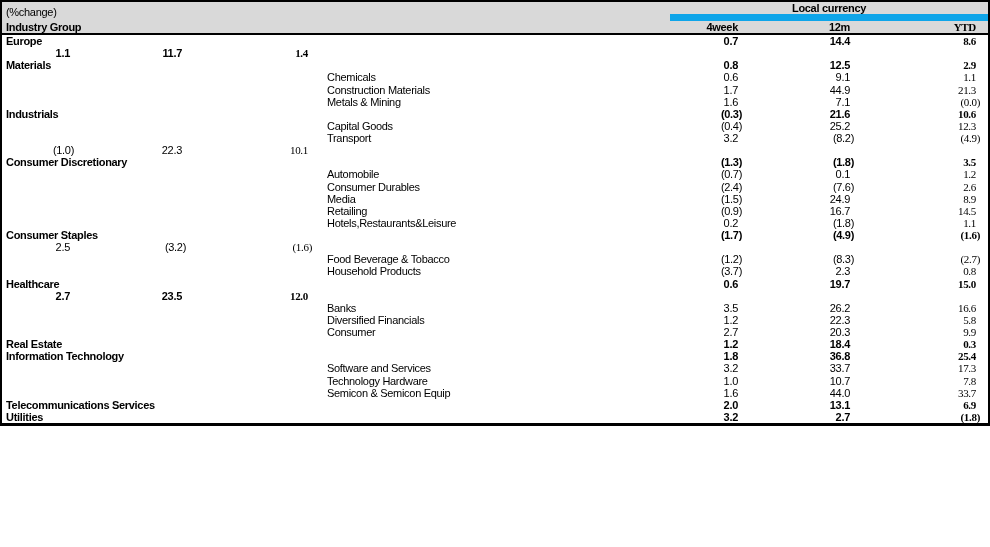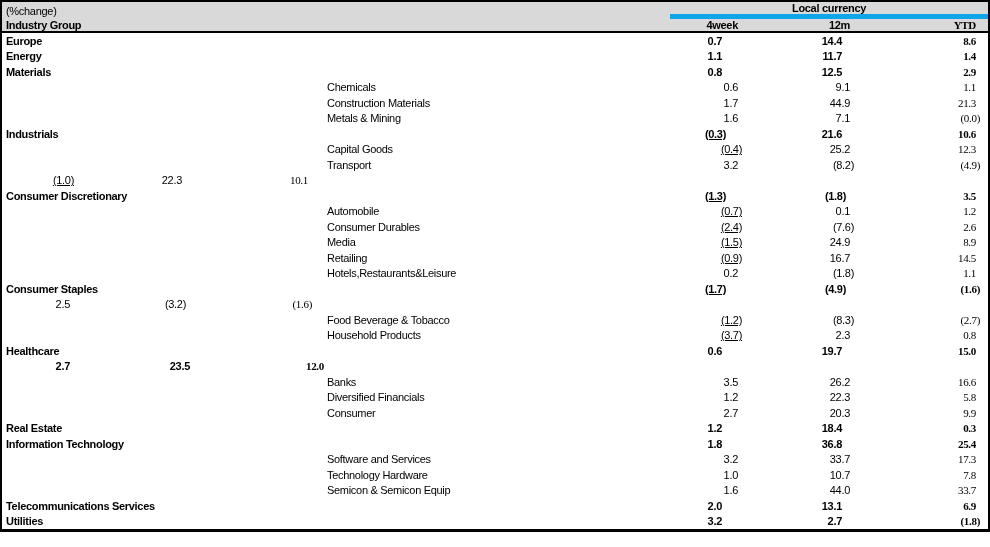--- a/index.html
+++ b/index.html
@@ -1,19 +1,19 @@
 <!DOCTYPE html>
 <html><head>
 <meta charset="utf-8">
 <style>
   * { margin: 0; padding: 0; box-sizing: border-box; }
   html, body { background: #ffffff; }
   .sheet {
     width: 990px;
-    height: 532px;
+    height: 426px;
     border: 2px solid #000;
     border-bottom-width: 3px;
     background: #fff;
     color: #000;
     font-family: "Liberation Sans", sans-serif;
     font-size: 11px;
     letter-spacing: -0.3px;
     display: flex;
     flex-direction: column;
     overflow: hidden;
@@ -28,35 +28,35 @@
   .hrow1 { flex: 1; display: flex; align-items: stretch; }
   .unit-label { padding-left: 4px; align-self: center; white-space: nowrap; }
   .lc-group {
     margin-left: auto;
     width: 318px;
     font-weight: bold;
     text-align: center;
     display: flex;
     align-items: center;
     justify-content: center;
-    border-bottom: 5px solid #0ea5e9;
+    border-bottom: 7px solid #0ea5e9;
   }
   .hrow2 { flex: 1; display: flex; align-items: flex-start; font-weight: bold; }
   .ig-label { flex: 1; padding-left: 4px; white-space: nowrap; }
   .colcell { text-align: right; white-space: nowrap; }
   .c0 { width: 80px;  padding-right: 12px; }
   .c1 { width: 112px; padding-right: 12px; }
   .c2 { width: 126px; padding-right: 12px; font-family: Liberation Serif, serif; }
   .tbody { flex: 1; display: flex; flex-direction: column; }
   .row { flex: 1; display: flex; align-items: center; }
-  .row.bold { font-weight: bold; gap: 8px; }
+  .row.bold { font-weight: bold; }
   .label { flex: 1; padding-left: 4px; white-space: nowrap; overflow: hidden; }
   .label.indent { padding-left: 325px; }
   .val { text-align: right; white-space: nowrap; }
-  .val.paren.c0 { padding-right: 8px; text-decoration: underline; }
+  .val.paren.c0 { padding-right: 8px; }
   .val.paren.c1 { padding-right: 8px; }
   .val.paren.c2 { padding-right: 8px; }
 </style>
 </head>
 <body>
 
 <div class="sheet">
 
   <div class="header">
 
@@ -75,21 +75,20 @@
   </div>
 
   <div class="tbody">
       <div class="row bold">
         <div class="label">Europe</div>
         <div class="val c0">0.7</div>
         <div class="val c1">14.4</div>
         <div class="val c2">8.6</div>
       </div>
       <div class="row bold">
-        <div class="label">Energy</div>
         <div class="val c0">1.1</div>
         <div class="val c1">11.7</div>
         <div class="val c2">1.4</div>
       </div>
       <div class="row bold">
         <div class="label">Materials</div>
         <div class="val c0">0.8</div>
         <div class="val c1">12.5</div>
         <div class="val c2">2.9</div>
       </div>

